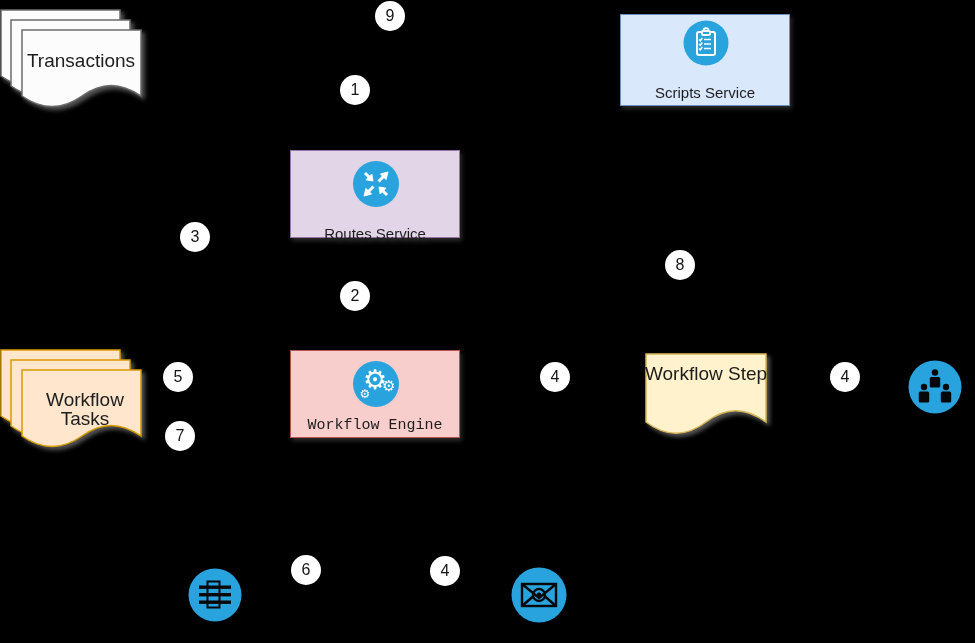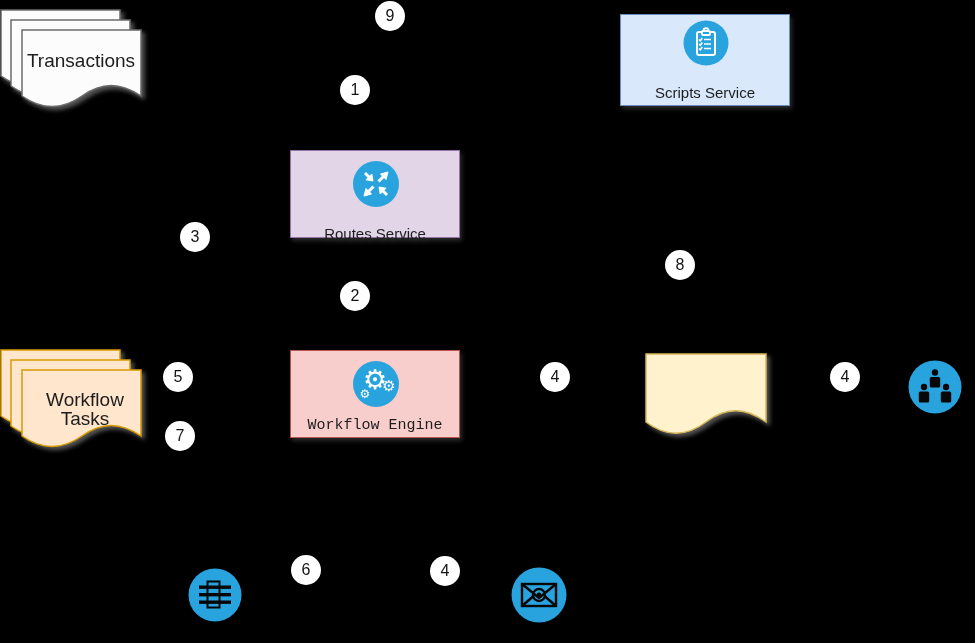--- a/index.html
+++ b/index.html
@@ -85,20 +85,21 @@
       <path d="M11,12 H130 V78 C109,64 91,64 71,78 C51,92 31,92 11,78 Z" fill="#ffe6cc" stroke="#d79b00"></path>
       <path d="M22,22 H141 V88 C120,74 102,74 82,88 C62,102 42,102 22,88 Z" fill="#ffe6cc" stroke="#d79b00"></path>
     </g>
   </svg>
   <div class="doc-label" style="left:21px;top:390px;width:128px;">Workflow Tasks</div>
 
   <svg class="doc-svg" style="left:645px;top:353px;" width="124" height="92" viewBox="0 0 124 92">
     <path d="M1,1 H121 V69 C100,54 81,54 61,69 C41,84 21,84 1,69 Z" stroke-width="1.5" fill="#fff2cc" stroke="#d6b656"></path>
   </svg>
   <div class="doc-label" style="left:639px;top:364px;width:134px;">
+    <div>Workflow Step</div>
   </div>
 
   <svg class="abs" style="left:908px;top:360px;" width="54" height="54" viewBox="0 0 54 54">
     <circle cx="27" cy="27" r="26.5" fill="#29a3dd"></circle>
     <g fill="#070707">
       <circle cx="27" cy="12.5" r="3.2"></circle>
       <rect x="21.8" y="17" width="10.4" height="10.5" rx="1.5"></rect>
       <circle cx="16" cy="27" r="3.2"></circle>
       <rect x="10.8" y="31.5" width="10.4" height="11" rx="1.5"></rect>
       <circle cx="38" cy="27" r="3.2"></circle>

